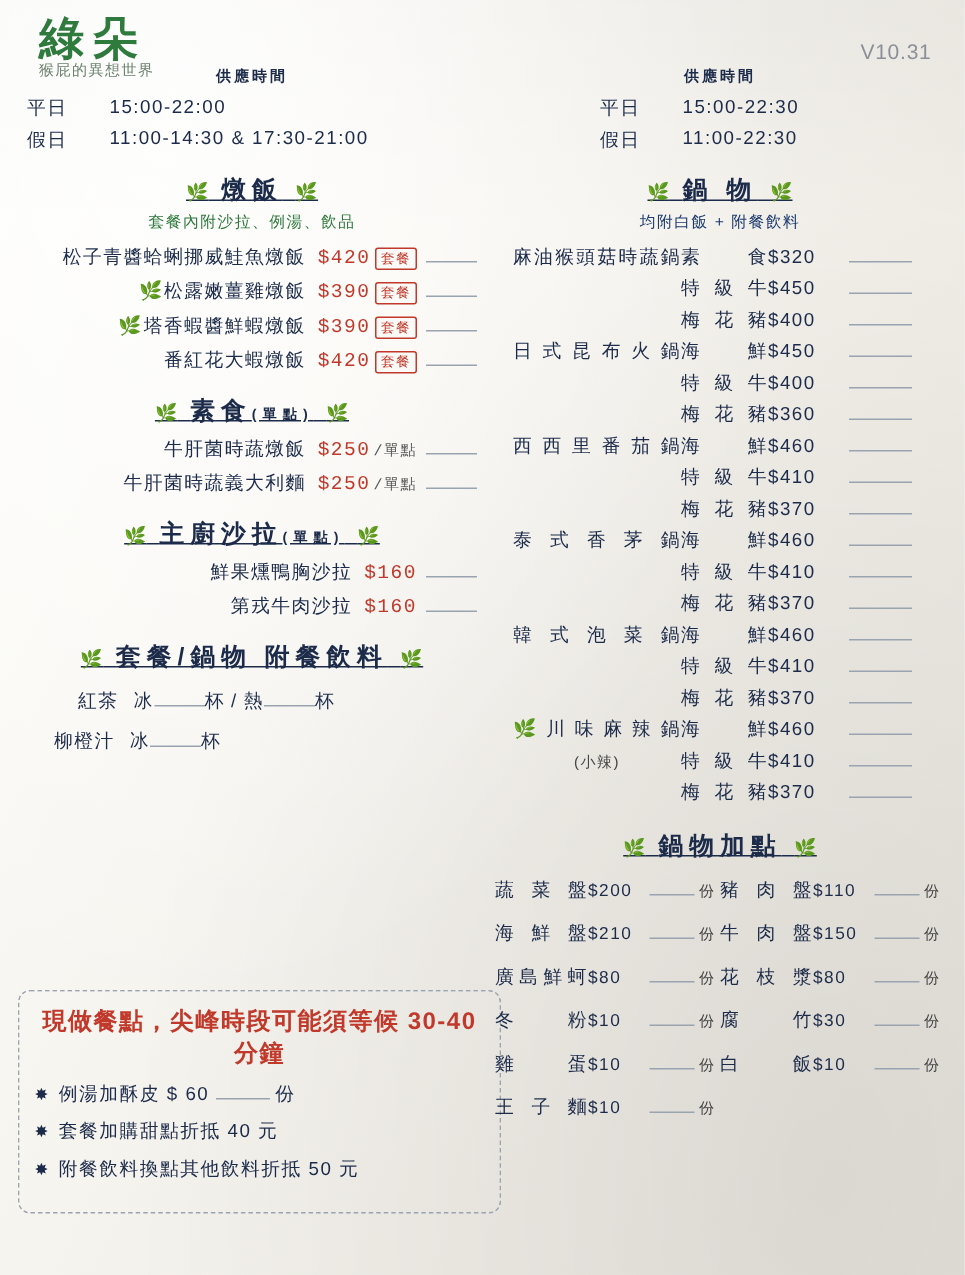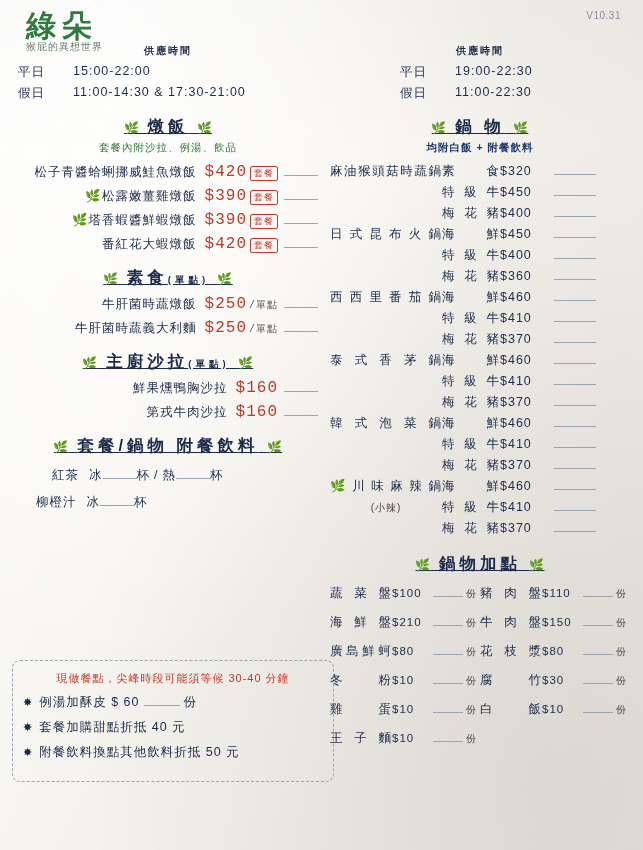--- a/index.html
+++ b/index.html
@@ -29,54 +29,54 @@
     font-family:"DejaVu Sans", sans-serif;
     font-size:30px;font-weight:bold;color:#2f7a3d;
     letter-spacing:6px;
     text-shadow:0 1px 0 rgba(255,255,255,.6);
   }
   .logo-sub{
     position:absolute;left:26px;top:40px;
     font-size:10px;color:#6a7f6c;letter-spacing:1px;
   }
   .version{
-    position:absolute;right:22px;top:10px;
-    font-size:10px;color:#8b8f97;letter-spacing:.5px;
+    position:absolute;right:22px;top:26px;
+    font-size:14px;color:#8b8f97;letter-spacing:.5px;
   }
 
   .col-left{position:absolute;left:18px;top:44px;width:300px;}
   .col-right{position:absolute;left:330px;top:44px;width:300px;}
 
   .hours-title{font-size:10px;font-weight:bold;letter-spacing:2px;text-align:center;margin-bottom:6px;}
   .hours-row{font-size:12.5px;letter-spacing:1px;margin:4px 0;display:flex;}
   .hours-row .lbl{width:42px;flex:0 0 42px;text-align:justify;}
   .hours-row .val{white-space:nowrap;margin-left:13px;}
 
   .sec-title{
     text-align:center;font-size:16.5px;font-weight:bold;
     letter-spacing:4px;margin:14px 0 3px;text-decoration:underline;
   }
   .sec-title .orn{font-size:12px;color:#2b3f66;letter-spacing:0;}
   .sec-note{text-align:center;font-size:10.5px;color:#2f7a3d;margin-bottom:8px;letter-spacing:1px;}
-  .sec-note.blue{color:#1c3a6e;font-weight:bold;}
+  .sec-note.blue{color:#1c3a6e;}
 
   .item{display:flex;align-items:baseline;font-size:12.5px;margin:6px 0;letter-spacing:1px;font-family:Liberation Mono, monospace;}
   .item .nm{flex:1;text-align:right;padding-right:8px;white-space:nowrap;}
-  .item .pr{color:#c0392b;font-size:16px;white-space:nowrap;}
+  .item .pr{color:#c0392b;font-size:13px;white-space:nowrap;}
   .item .tag{
     border:1px solid #c0392b;color:#c0392b;font-size:9px;
     padding:0 3px;margin-left:3px;border-radius:2px;white-space:nowrap;
   }
   .item .unit{color:#555;font-size:10px;margin-left:2px;white-space:nowrap;}
   .item .line{flex:0 0 34px;border-bottom:1px solid #9aa3b0;margin-left:6px;height:11px;}
 
   .small-label{font-size:9.5px;}
 
   .hotpot{font-size:12.5px;letter-spacing:1px;}
-  .hp-row{display:flex;align-items:baseline;margin:4px 0;}
+  .hp-row{display:flex;align-items:baseline;margin:4px 12px;}
   .hp-name{width:112px;flex:0 0 112px;text-align:justify;text-align-last:justify;white-space:nowrap;}
   .hp-opt{width:58px;flex:0 0 58px;text-align:justify;text-align-last:justify;}
   .hp-price{width:50px;flex:0 0 50px;}
   .hp-line{flex:1;border-bottom:1px solid #9aa3b0;height:11px;margin-left:4px;max-width:42px;}
   .hp-sub{font-size:10px;color:#444;}
 
   .addon-grid{display:flex;flex-wrap:wrap;font-size:12.5px;margin-top:4px;}
   .addon{width:50%;display:flex;align-items:baseline;margin:6px 0;letter-spacing:1px;}
   .addon .an{width:62px;flex:0 0 62px;text-align:justify;text-align-last:justify;}
   .addon .ap{width:38px;flex:0 0 38px;font-size:11.5px;}
@@ -85,21 +85,21 @@
 
   .drinks .d-row{font-size:12.5px;margin:10px 0;letter-spacing:1px;display:flex;align-items:baseline;padding-left:34px;}
   .drinks .d-name{margin-right:10px;white-space:nowrap;}
   .u-line{display:inline-block;border-bottom:1px solid #9aa3b0;width:34px;height:11px;}
 
   .notice{
     position:absolute;left:12px;top:660px;width:300px;
     border:1px dashed #9aa3b0;border-radius:8px;
     padding:10px 10px 12px;
   }
-  .notice-title{color:#c0392b;font-size:11px;font-weight:normal;text-align:center;letter-spacing:1px;margin-bottom:8px;}
+  .notice-title{color:#c0392b;font-size:16px;font-weight:bold;text-align:center;letter-spacing:1px;margin-bottom:8px;}
   .notice-item{font-size:12.5px;margin:8px 0;display:flex;align-items:baseline;letter-spacing:1px;}
   .notice-item .bull{margin-right:6px;color:#1c2b4a;font-size:11px;}
   .notice-item .nline{display:inline-block;border-bottom:1px solid #9aa3b0;width:36px;height:11px;margin:0 4px;}
 </style>
 </head>
 <body>
 
 <div class="paper"></div>
 
 <div class="logo">綠朵</div>
@@ -224,21 +224,21 @@
   <div class="notice-item">
     <span class="bull">✸</span>
     <span>附餐飲料換點其他飲料折抵 50 元</span>
   </div>
 </div>
 
 <div class="col-right">
   <div class="hours-title">供應時間</div>
   <div class="hours-row" style="padding-left:70px;">
     <span class="lbl">平日</span>
-    <span class="val">19:00-22:30</span>
+    <span class="val">15:00-22:30</span>
   </div>
   <div class="hours-row" style="padding-left:70px;">
     <span class="lbl">假日</span>
     <span class="val">11:00-22:30</span>
   </div>
 
   <div class="sec-title">
     <span class="orn">🌿</span>
     <span>鍋 物</span>
     <span class="orn">🌿</span>
@@ -364,21 +364,21 @@
 
   <div class="sec-title" style="margin-top:16px;">
     <span class="orn">🌿</span>
     <span>鍋物加點</span>
     <span class="orn">🌿</span>
   </div>
 
   <div class="addon-grid">
     <div class="addon">
       <span class="an">蔬菜盤</span>
-      <span class="ap">$100</span>
+      <span class="ap">$200</span>
       <span class="al"></span>
       <span class="au">份</span>
     </div>
     <div class="addon">
       <span class="an">豬肉盤</span>
       <span class="ap">$110</span>
       <span class="al"></span>
       <span class="au">份</span>
     </div>
     <div class="addon">

